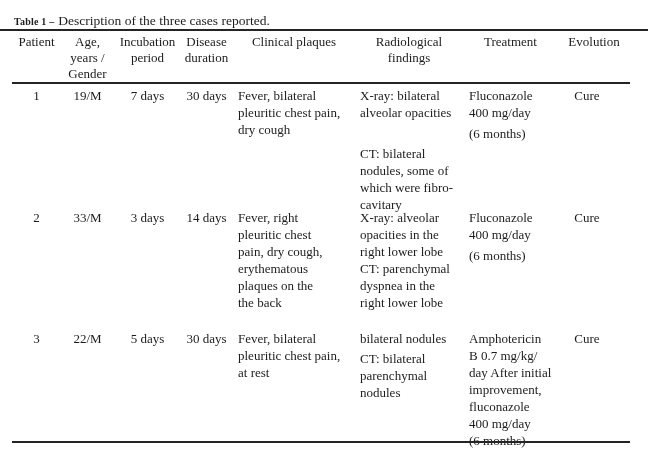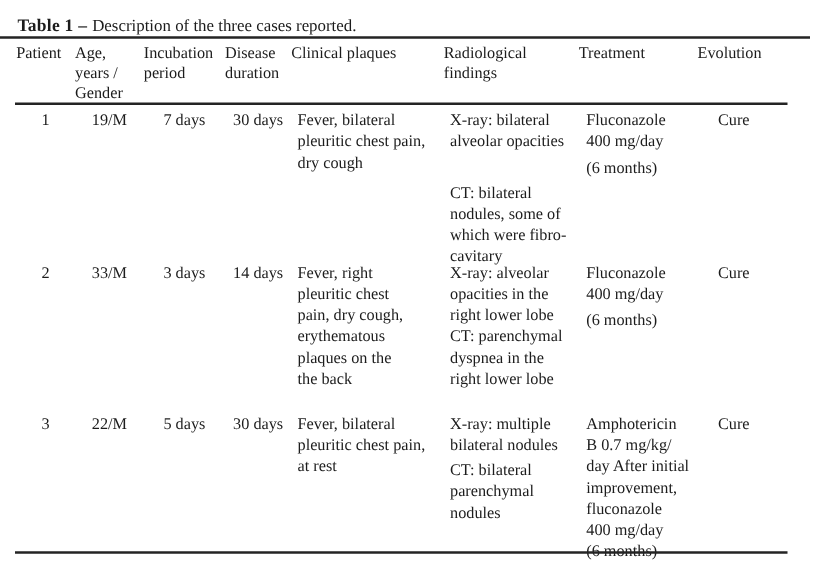--- a/index.html
+++ b/index.html
@@ -1,31 +1,31 @@
 <!DOCTYPE html>
 <html><head>
 <meta charset="utf-8">
 <style>
   html,body{margin:0;padding:0;background:#ffffff;}
   #screen{
     position:relative;width:654px;height:460px;background:#ffffff;
     font-family:"Liberation Serif","DejaVu Serif",serif;color:#1c1c1c;overflow:hidden;
   }
   .title{position:absolute;left:14px;top:13px;font-size:13.5px;white-space:nowrap;}
-  .tbold{font-weight:bold;font-size:14px;letter-spacing:.2px;margin-right:4px;}
+  .tbold{font-weight:bold;font-size:10px;letter-spacing:.2px;margin-right:4px;}
   .ruleA{position:absolute;left:0;top:29px;width:648px;height:2px;background:#242424;}
   .ruleB{position:absolute;left:12px;top:82px;width:618px;height:2px;background:#242424;}
   .ruleC{position:absolute;left:12px;top:441px;width:618px;height:2px;background:#242424;}
   .grid{
     position:absolute;left:13px;display:grid;width:617px;
     grid-template-columns:47px 55px 65px 53px 122px 108px 95px 72px;
     font-size:13px;
   }
   .header{top:34px;line-height:16px;}
-  .header .cell{text-align:left;}
+  .header .cell{text-align:center;}
   .row{line-height:17px;}
   #row1{top:87px;}
   #row2{top:209px;}
   #row3{top:330px;}
   .c-center{text-align:center;}
   .c-left{text-align:left;padding-left:5px;}
   .treat{padding-left:6px;}
   .evo{padding-right:14px;}
   .gap-lg{margin-top:24px;}
   .gap-sm{margin-top:4px;}
@@ -153,21 +153,20 @@
     <div class="cell c-center">22/M</div>
     <div class="cell c-center">5 days</div>
     <div class="cell c-center">30 days</div>
     <div class="cell c-left">
         <div class="ln">Fever, bilateral</div>
         <div class="ln">pleuritic chest pain,</div>
         <div class="ln">at rest</div>
       </div>
     <div class="cell c-left">
       <div class="para">
-          <div class="ln">X-ray: multiple</div>
           <div class="ln">bilateral nodules</div>
         </div>
       <div class="para gap-xs">
           <div class="ln">CT: bilateral</div>
           <div class="ln">parenchymal</div>
           <div class="ln">nodules</div>
         </div>
     </div>
     <div class="cell c-left treat">
       <div class="para">

